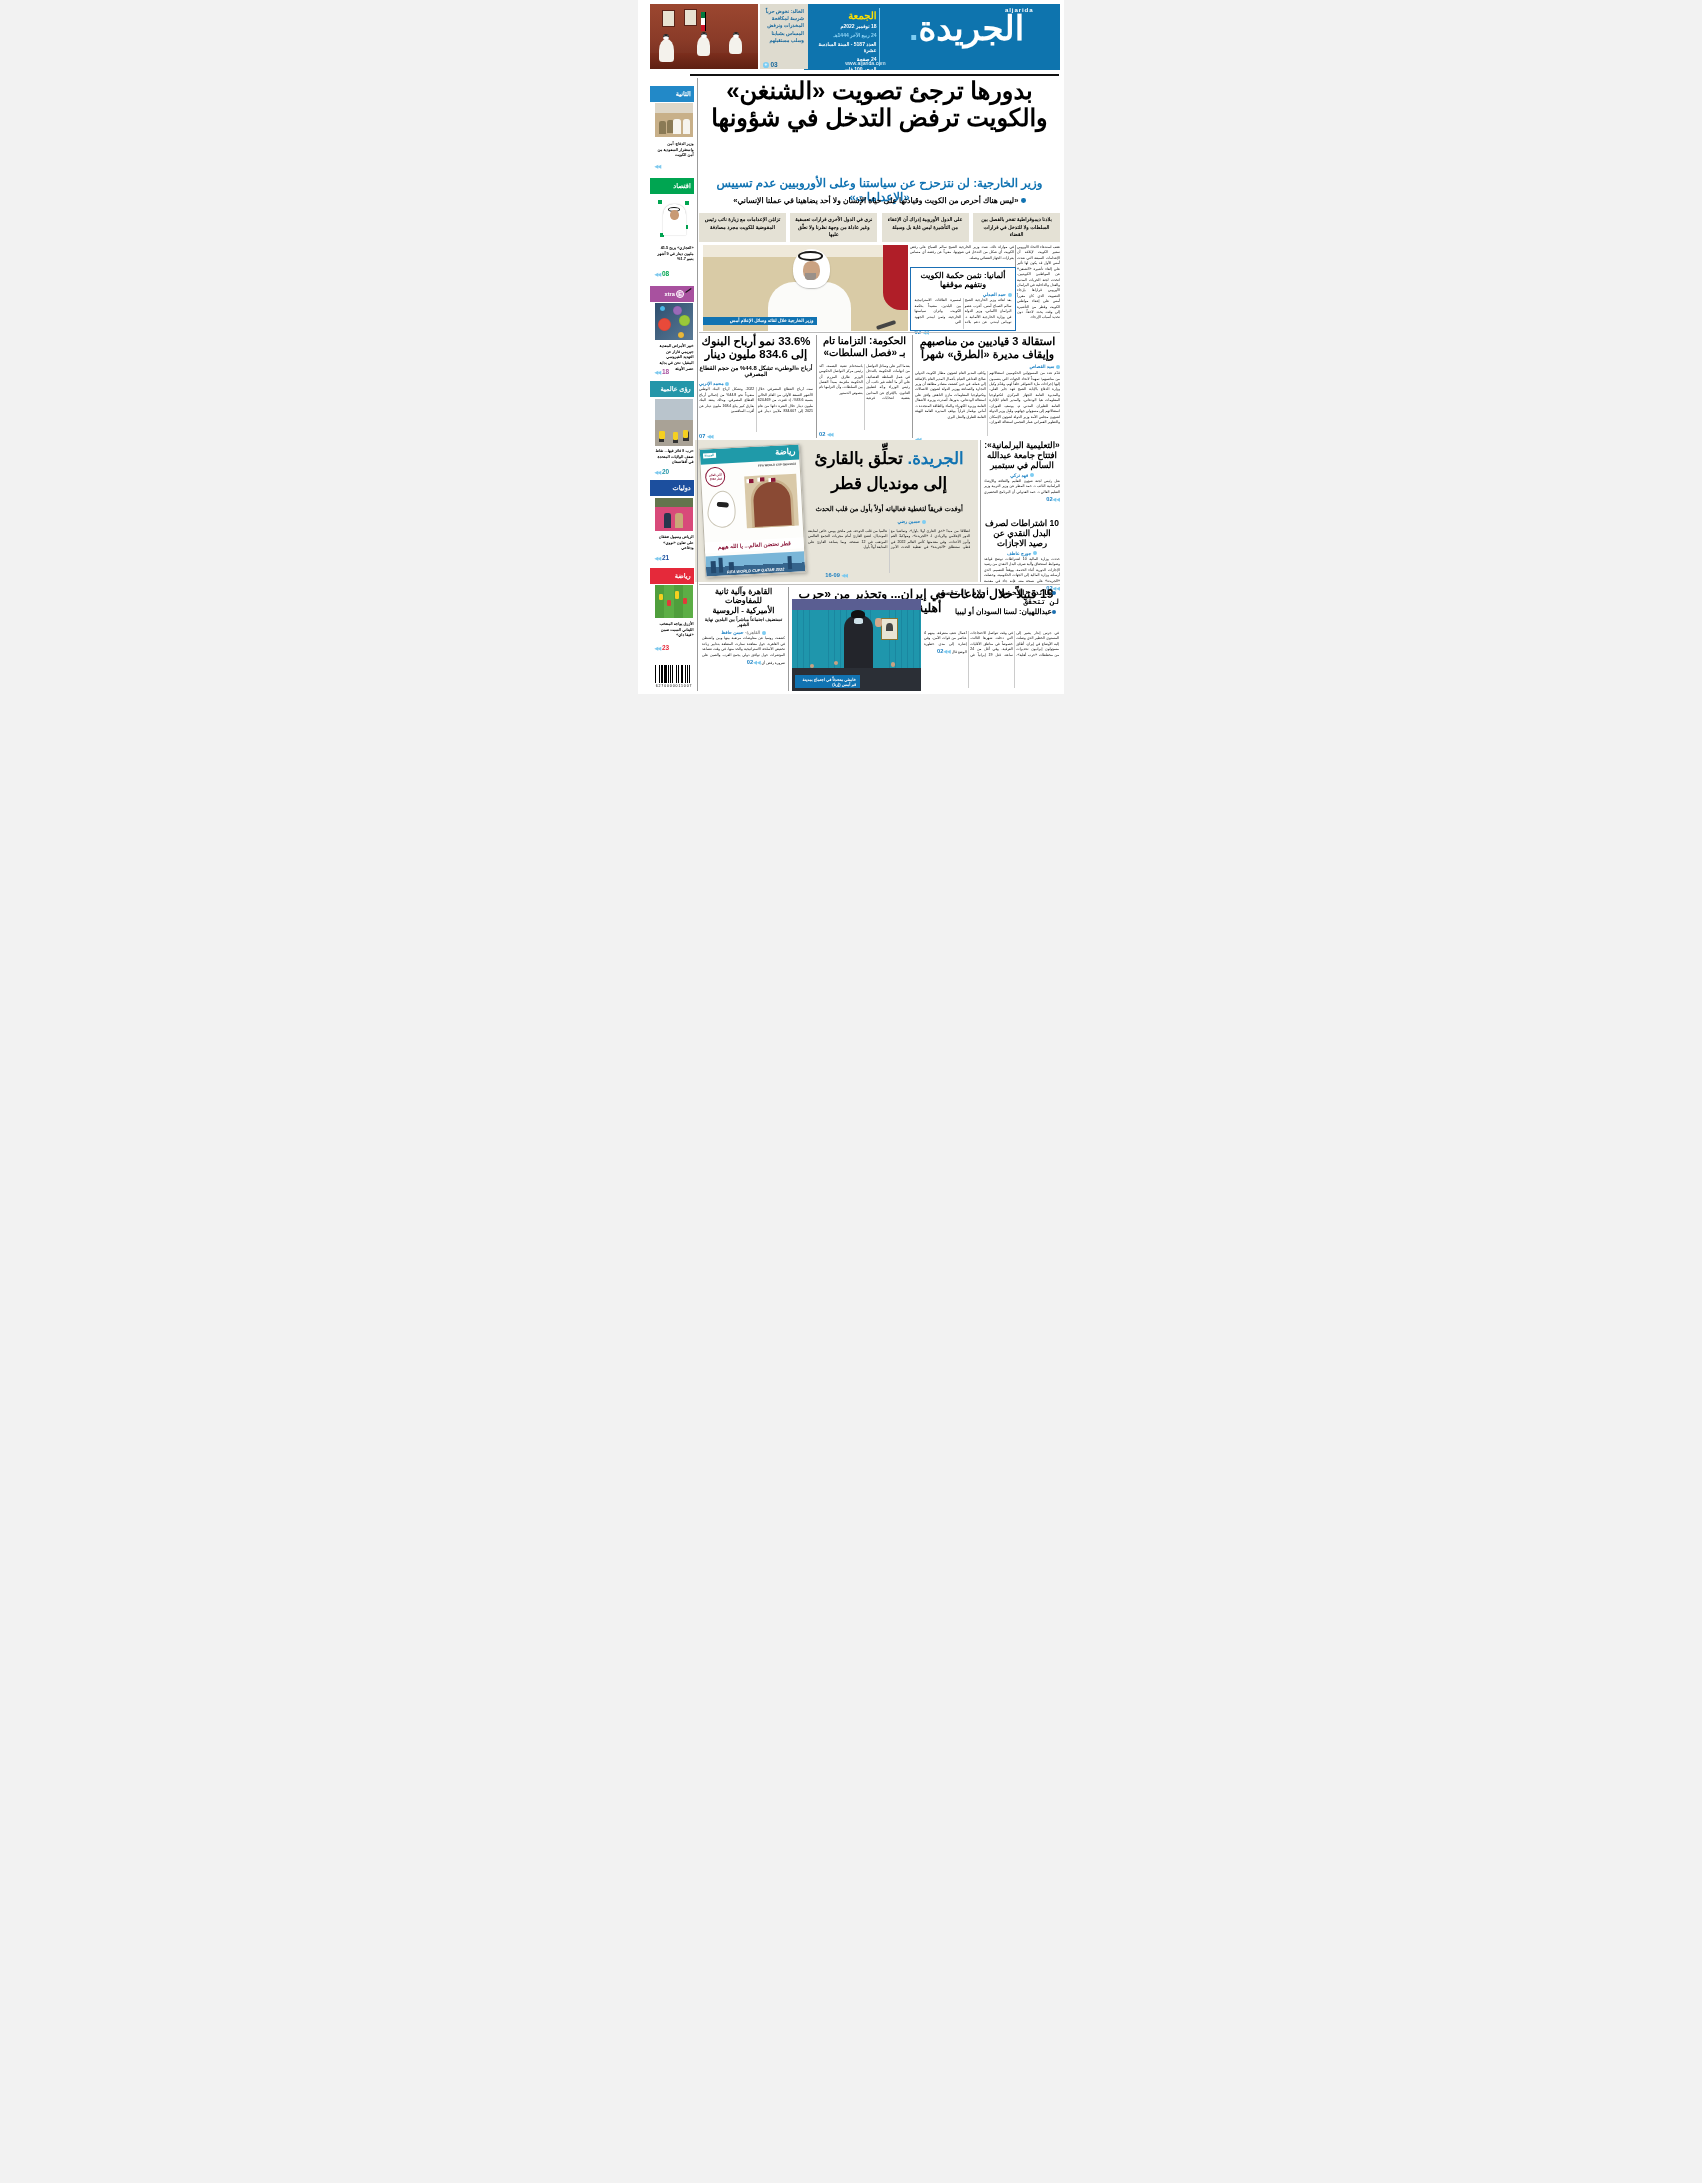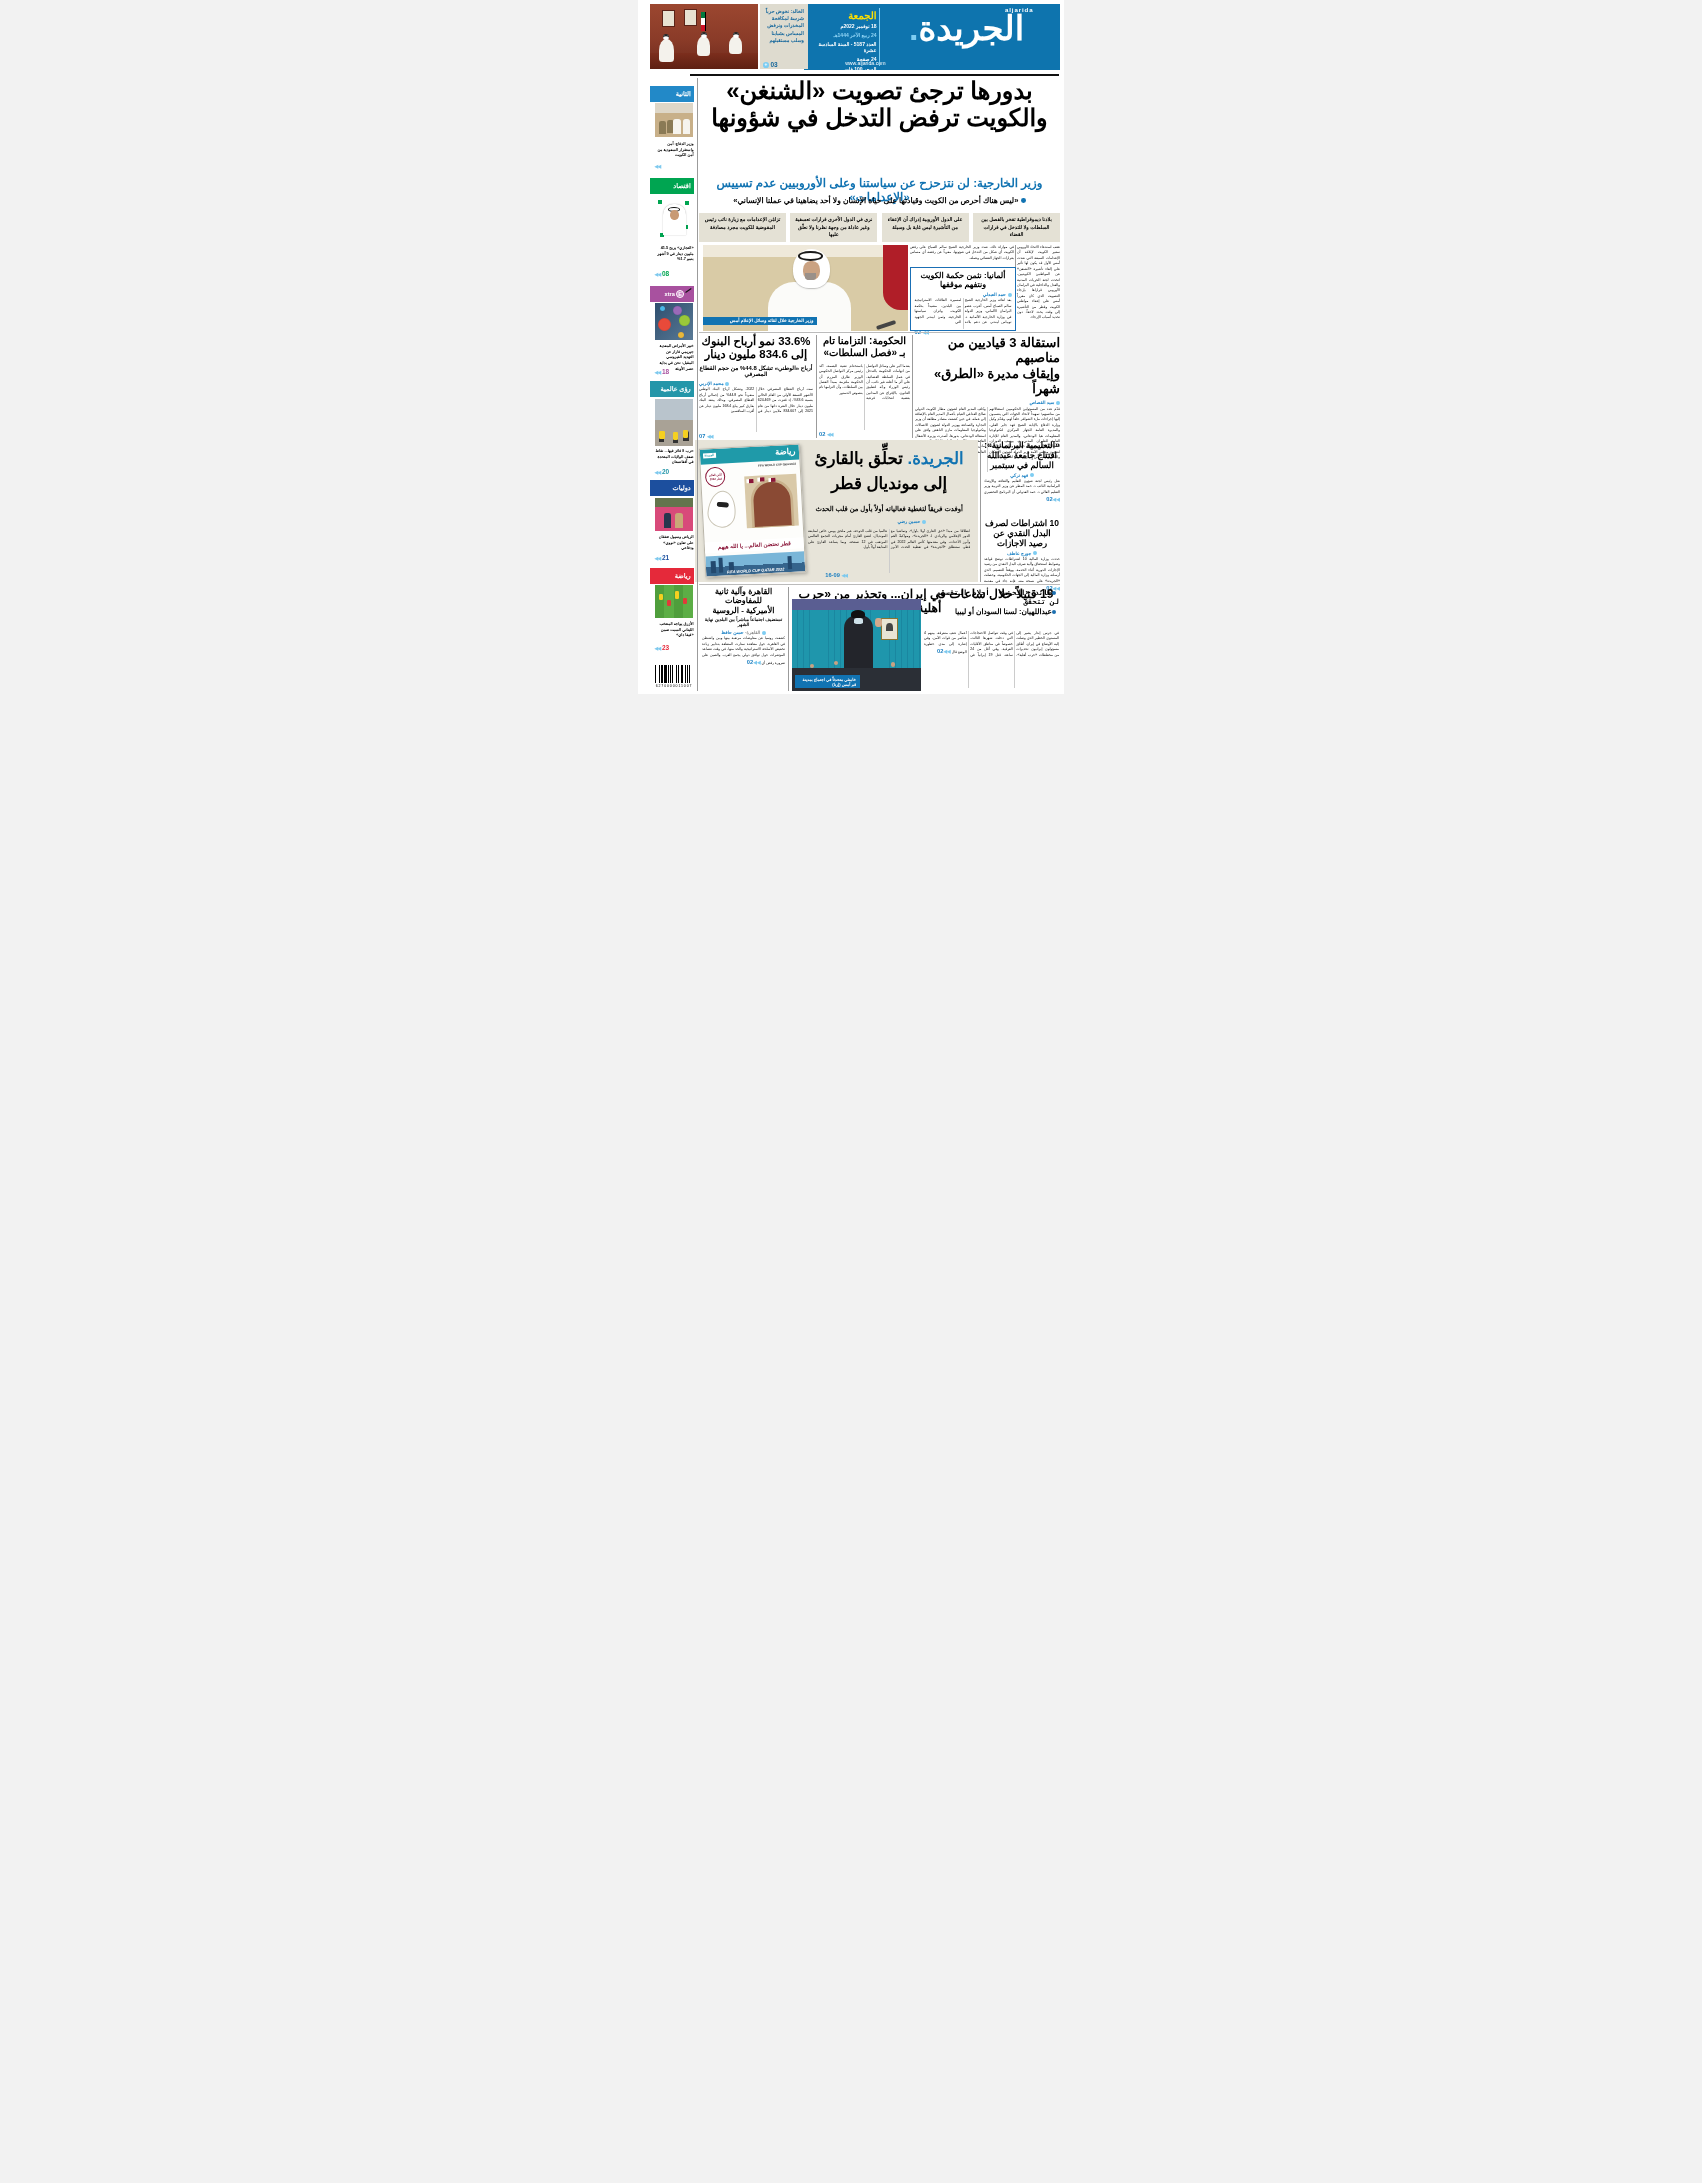--- a/index.html
+++ b/index.html
@@ -207,21 +207,21 @@
     <div class="byline" style="margin:2.2px 0 1.3px;"><span class="dot"></span><span>حمد العبدلي</span></div>
     <div class="cols2 body8 just" style="height:31px;">
       <span>بعد لقائه وزير الخارجية الشيخ سالم الصباح أمس، أعرب عضو البرلمان الألماني، وزير الدولة في وزارة الخارجية</span> <span>الألمانية د. توبياس ليندنر، عن دعم بلاده لمسيرة العلاقات الاستراتيجية بين البلدين، مشيداً بحكمة الكويت، واتزان سياستها الخارجية. وثمن ليندنر الجهود التي</span>
     </div>
     <div class="pgmark" style="text-align:left;"><span class="chev">◀◀</span> <span>02</span></div>
   </div>
 
   <div class="abs hsep" style="left:61px;top:332px;width:361px;"></div>
 
   <section class="abs" style="left:277px;top:335px;width:145px;height:104px;">
-    <div class="art-h center" style="font-size:13px;text-align:right;">
+    <div class="art-h center" style="font-size:11px;">
       <div>استقالة 3 قياديين من مناصبهم</div>
       <div>وإيقاف مديرة «الطرق» شهراً</div>
     </div>
     <div class="byline" style="margin:3.5px 0 1.7px;"><span class="dot"></span><span>سيد القصاص</span></div>
     <div class="cols2 body8 just" style="height:65px;overflow:hidden;">
       <span>قدّم عدد من المسؤولين الحكوميين استقالاتهم من مناصبهم؛ تمهيداً لاتخاذ الجهات التي ينتسبون إليها إجراءات ملء الشواغر خلفاً لهم. وقدّم وكيل وزارة الدفاع بالإنابة الشيخ فهد جابر العلي، والمديرة العامة للجهاز المركزي لتكنولوجيا المعلومات هيا الودعاني، والمدير العام للإدارة العامة للطيران المدني م. يوسف الفوزان، استقالاتهم إلى مسؤولي جهاتهم. وقَبِل وزير الدولة لشؤون مجلس الأمة وزير</span> <span>الدولة لشؤون الإسكان والتطوير العمراني عمار العجمي استقالة الفوزان، وكلّف المدير العام لشؤون مطار الكويت الدولي صالح الفداغي القيام بأعمال المدير العام بالإضافة إلى عمله، في حين كشفت مصادر مطلعة أن وزير التجارة والصناعة ووزير الدولة لشؤون الاتصالات وتكنولوجيا المعلومات مازن الناهض وافق على استقالة الودعاني. بدورها، أصدرت وزيرة الأشغال العامة وزيرة الكهرباء والماء والطاقة المتجددة د. أماني بوقماز قراراً بوقف المديرة العامة للهيئة العامة للطرق والنقل البري</span>
     </div>
     <div class="pgmark" style="text-align:left;"><span class="chev">◀◀</span></div>
   </section>
   <div class="abs vsep" style="left:274px;top:335px;height:103px;"></div>

